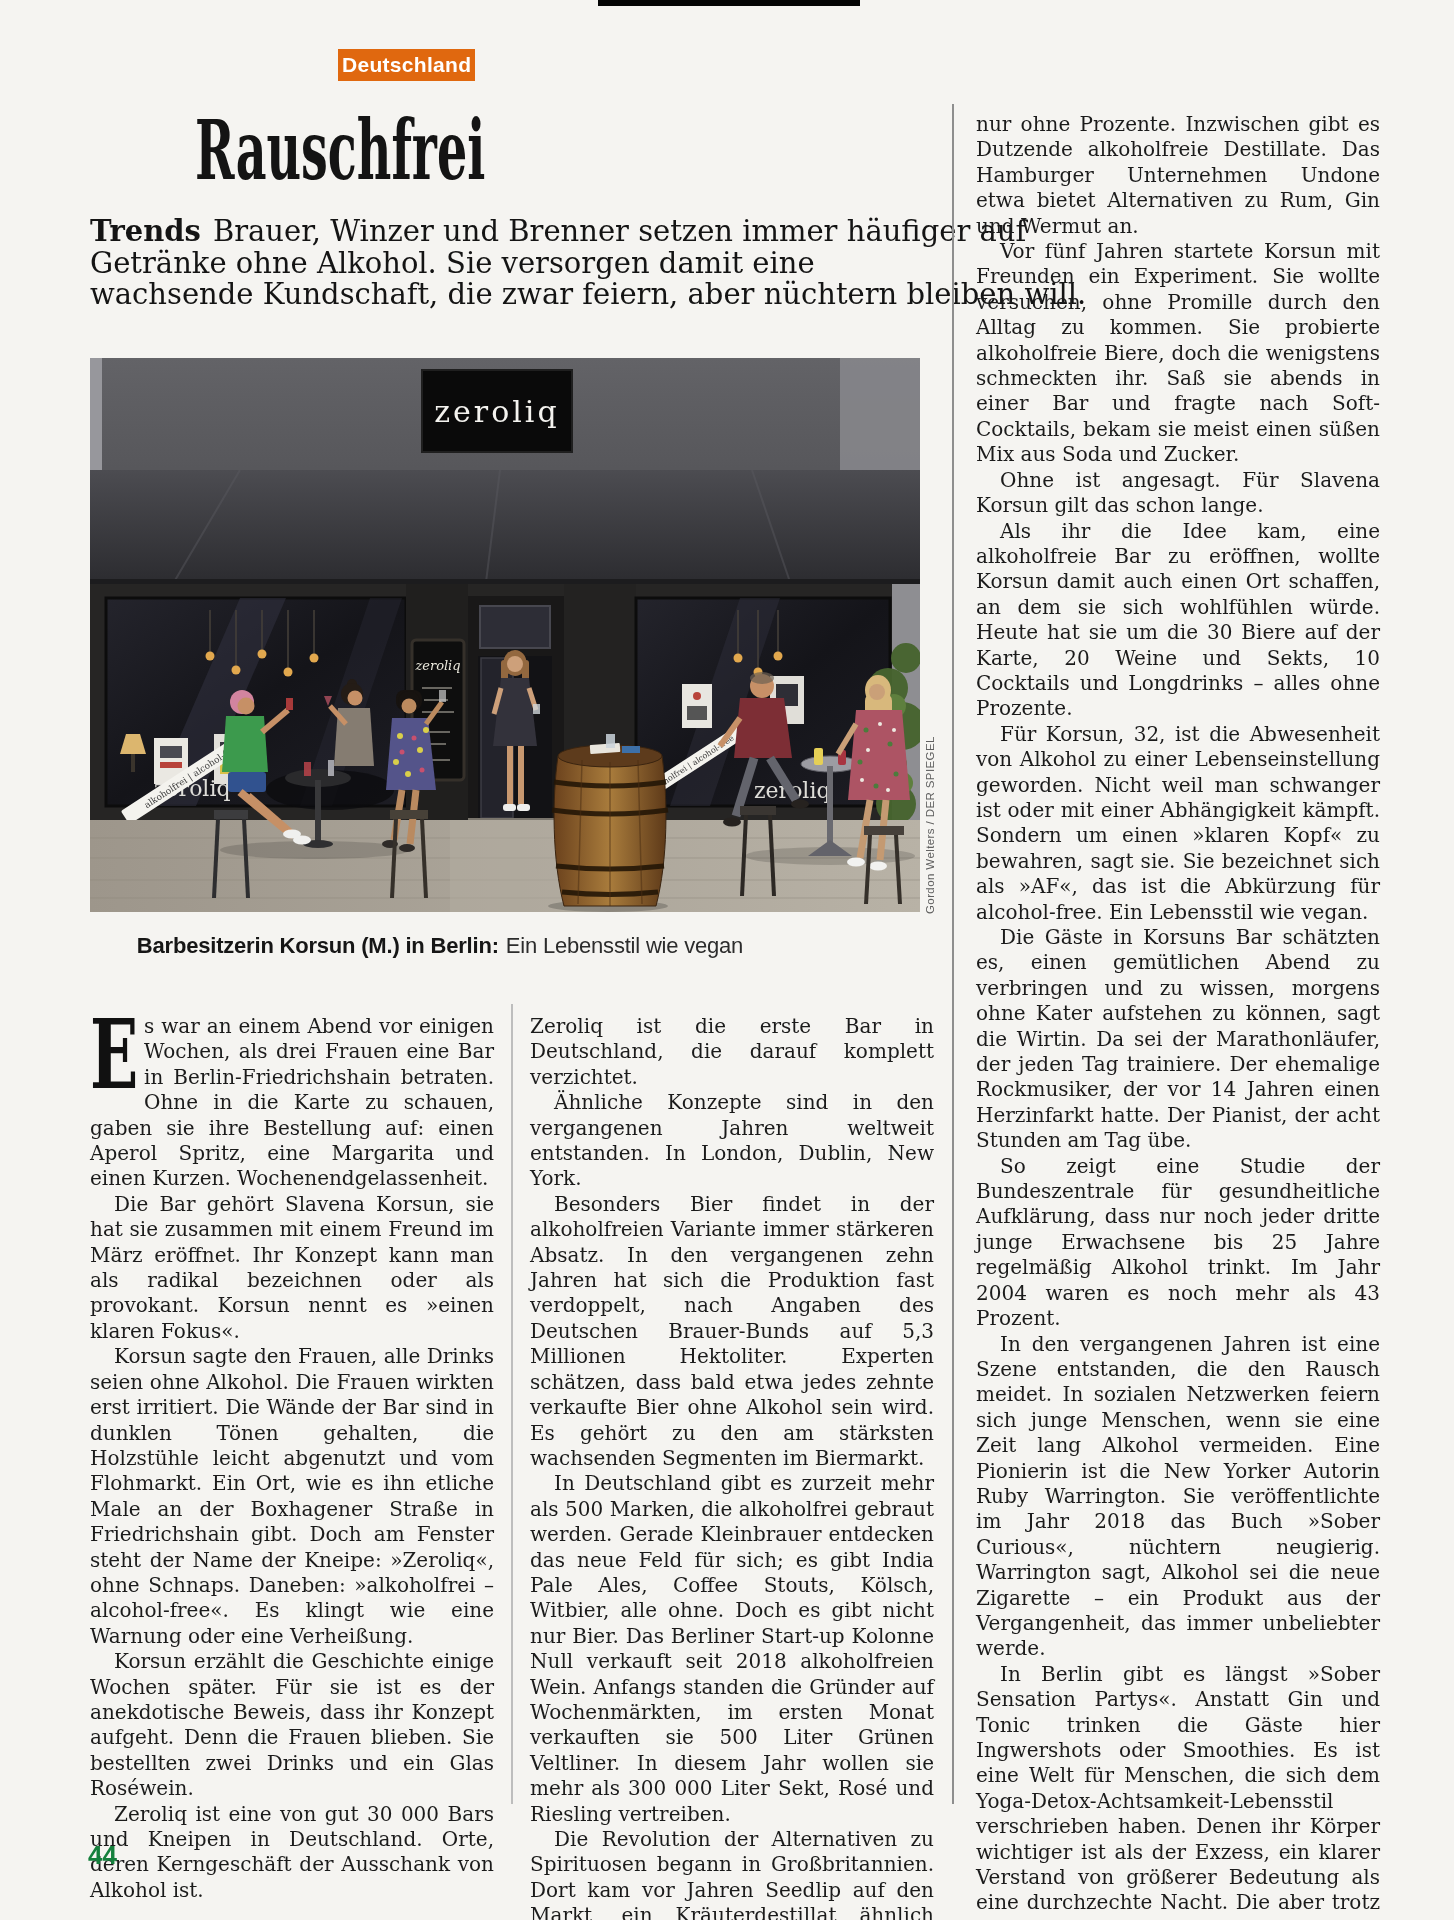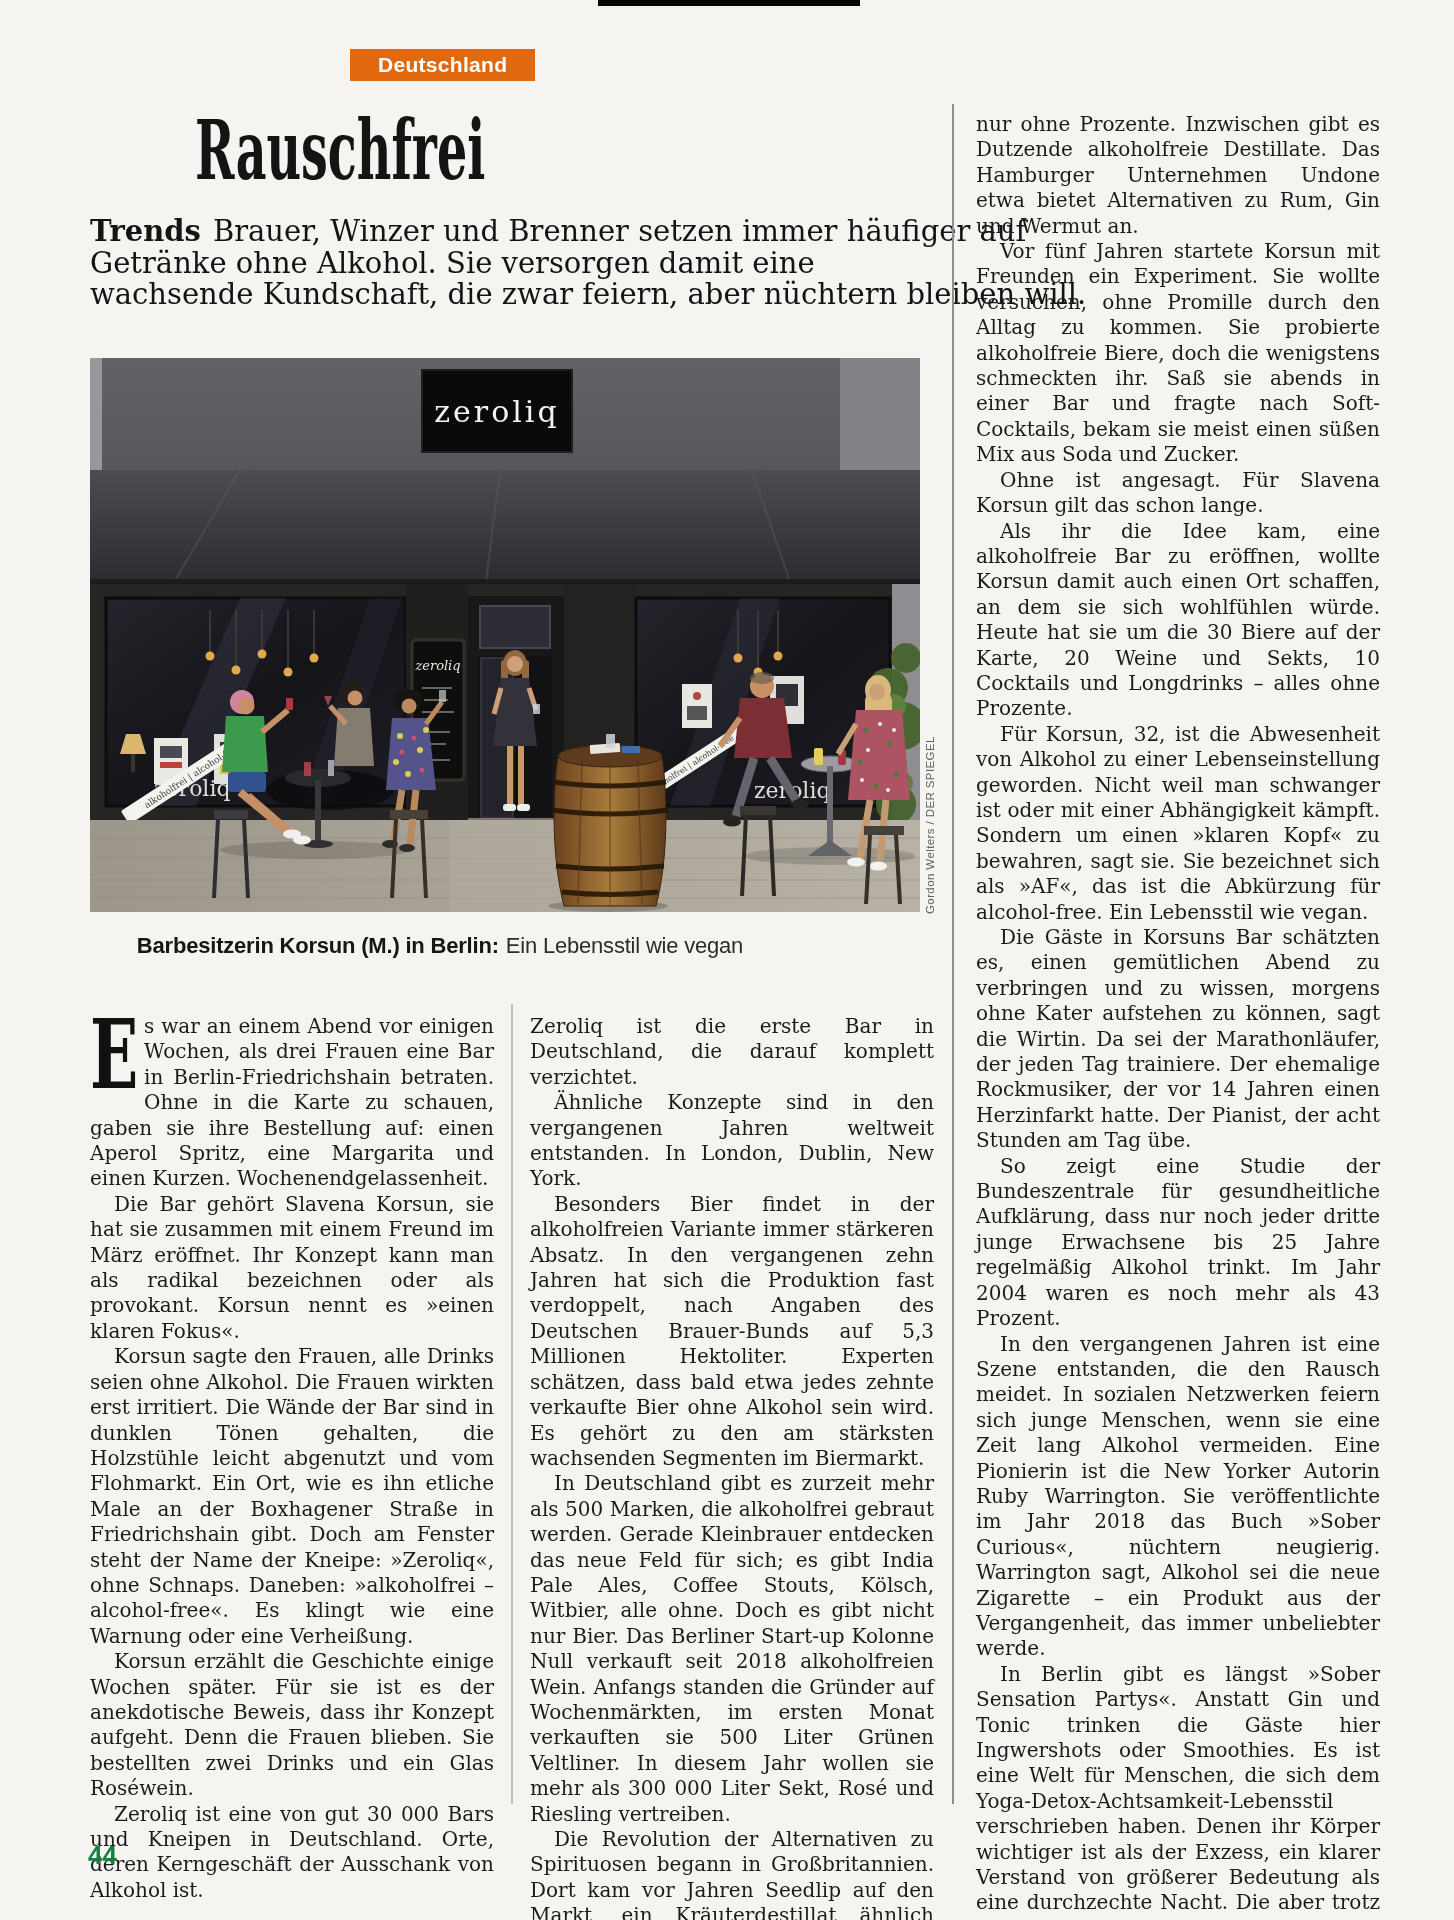--- a/index.html
+++ b/index.html
@@ -1,21 +1,21 @@
 <!DOCTYPE html>
 <html lang="de"><head>
 <meta charset="utf-8">
 <style>
   html,body{margin:0;padding:0;}
   body{background:#d8d8d8;font-family:"Liberation Sans",sans-serif;}
   .page{position:relative;width:1454px;height:1920px;background:#f5f4f1;overflow:hidden;margin:0 auto;}
   .abs{position:absolute;}
   .top-strip{left:598px;top:0;width:262px;height:6px;background:#050505;}
-  .badge{left:338px;top:49px;height:32px;line-height:32px;padding:0 28px;background:#E0680F;
-         color:#fff;font-weight:bold;font-size:21px;letter-spacing:.3px;margin-left:12px;}
+  .badge{left:338px;top:49px;height:32px;line-height:32px;padding:0 4px;background:#E0680F;
+         color:#fff;font-weight:bold;font-size:21px;letter-spacing:.3px;}
   .title-wrap{left:90px;top:108px;width:665px;}
   .title{display:inline-block;font-family:"DejaVu Serif",serif;font-weight:bold;font-size:82px;
          line-height:84px;color:#141414;transform:scaleX(.58);transform-origin:50% 50%;letter-spacing:0px;white-space:nowrap;}
   .intro{left:90px;top:216px;width:665px;text-align:center;font-family:"DejaVu Serif",serif;
          font-size:29px;line-height:31.5px;color:#141414;}
   .intro-line{white-space:nowrap;}
   .kicker{font-weight:bold;margin-right:12px;}
   .photo{left:90px;top:358px;width:830px;height:554px;background:#1d4ed8;}
   .credit{left:924px;top:636px;height:278px;writing-mode:vertical-rl;transform:rotate(180deg);
           font-size:11.5px;color:#5f5f5f;letter-spacing:.4px;white-space:nowrap;}

